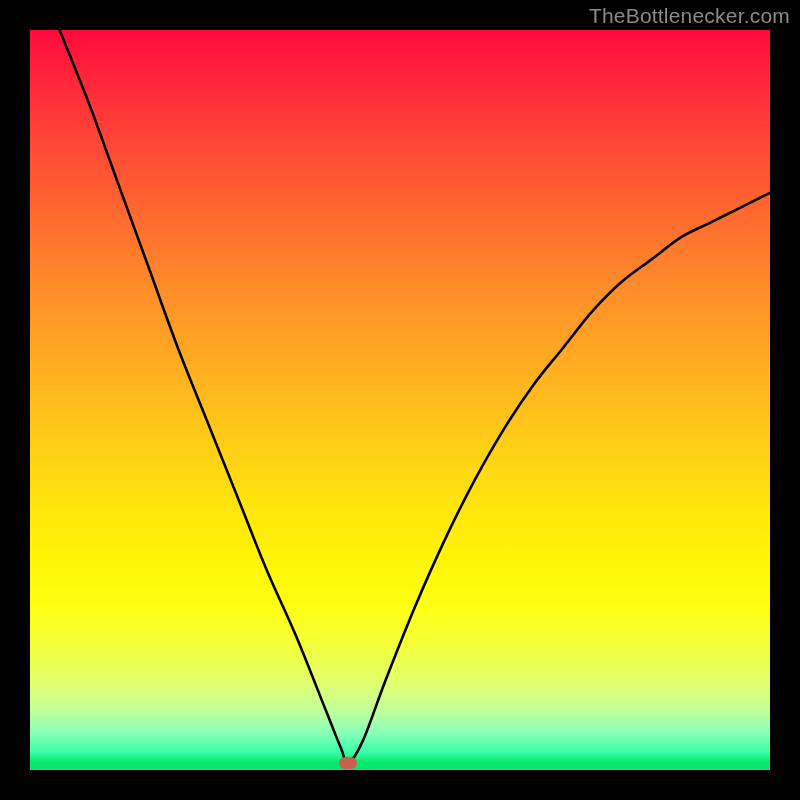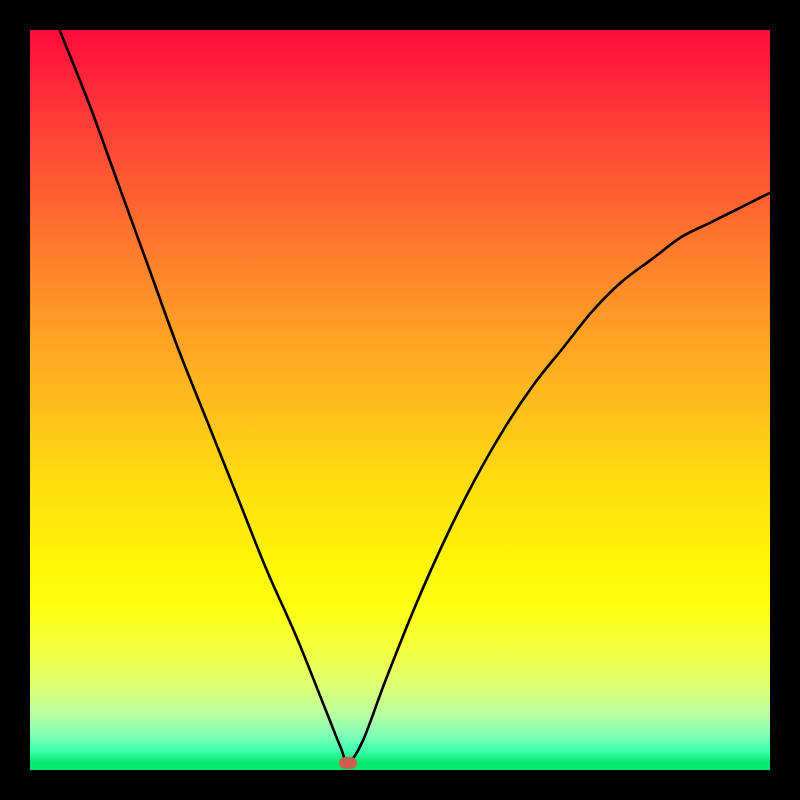--- a/index.html
+++ b/index.html
@@ -61,19 +61,20 @@
     border-radius: 6px;
     background: #c9604f;
     transform: translate(-50%, -50%);
     pointer-events: none;
   }
 </style>
 </head>
 <body>
 
 <div class="frame">
+  <div class="watermark">TheBottlenecker.com</div>
   <div class="plot-area">
     <svg class="curve" viewBox="0 0 740 740" preserveAspectRatio="none">
       <path fill="none" stroke="#000" stroke-width="2.6" stroke-linejoin="round" stroke-linecap="round" d="M 29.60 0.00 C 34.53 12.33, 49.33 48.10, 59.20 74.00 C 69.07 99.90, 78.93 128.27, 88.80 155.40 C 98.67 182.53, 108.53 209.67, 118.40 236.80 C 128.27 263.93, 138.13 292.30, 148.00 318.20 C 157.87 344.10, 167.73 367.53, 177.60 392.20 C 187.47 416.87, 197.33 441.53, 207.20 466.20 C 217.07 490.87, 226.93 516.77, 236.80 540.20 C 246.67 563.63, 256.53 583.37, 266.40 606.80 C 276.27 630.23, 288.60 662.30, 296.00 680.80 C 303.40 699.30, 307.10 709.17, 310.80 717.80 C 314.50 726.43, 314.50 733.83, 318.20 732.60 C 321.90 731.37, 326.83 723.97, 333.00 710.40 C 339.17 696.83, 346.57 673.40, 355.20 651.20 C 363.83 629.00, 374.93 600.63, 384.80 577.20 C 394.67 553.77, 404.53 531.57, 414.40 510.60 C 424.27 489.63, 434.13 469.90, 444.00 451.40 C 453.87 432.90, 463.73 415.63, 473.60 399.60 C 483.47 383.57, 493.33 368.77, 503.20 355.20 C 513.07 341.63, 522.93 330.53, 532.80 318.20 C 542.67 305.87, 552.53 292.30, 562.40 281.20 C 572.27 270.10, 582.13 260.23, 592.00 251.60 C 601.87 242.97, 611.73 236.80, 621.60 229.40 C 631.47 222.00, 641.33 213.37, 651.20 207.20 C 661.07 201.03, 670.93 197.33, 680.80 192.40 C 690.67 187.47, 700.53 182.53, 710.40 177.60 C 720.27 172.67, 735.07 165.27, 740.00 162.80"></path>
     </svg>
     <div class="minimum-dot" style="left: 318.2px; top: 732.6px; background: rgb(201, 96, 79);"></div>
   </div>
 </div>
 
 </body></html>

